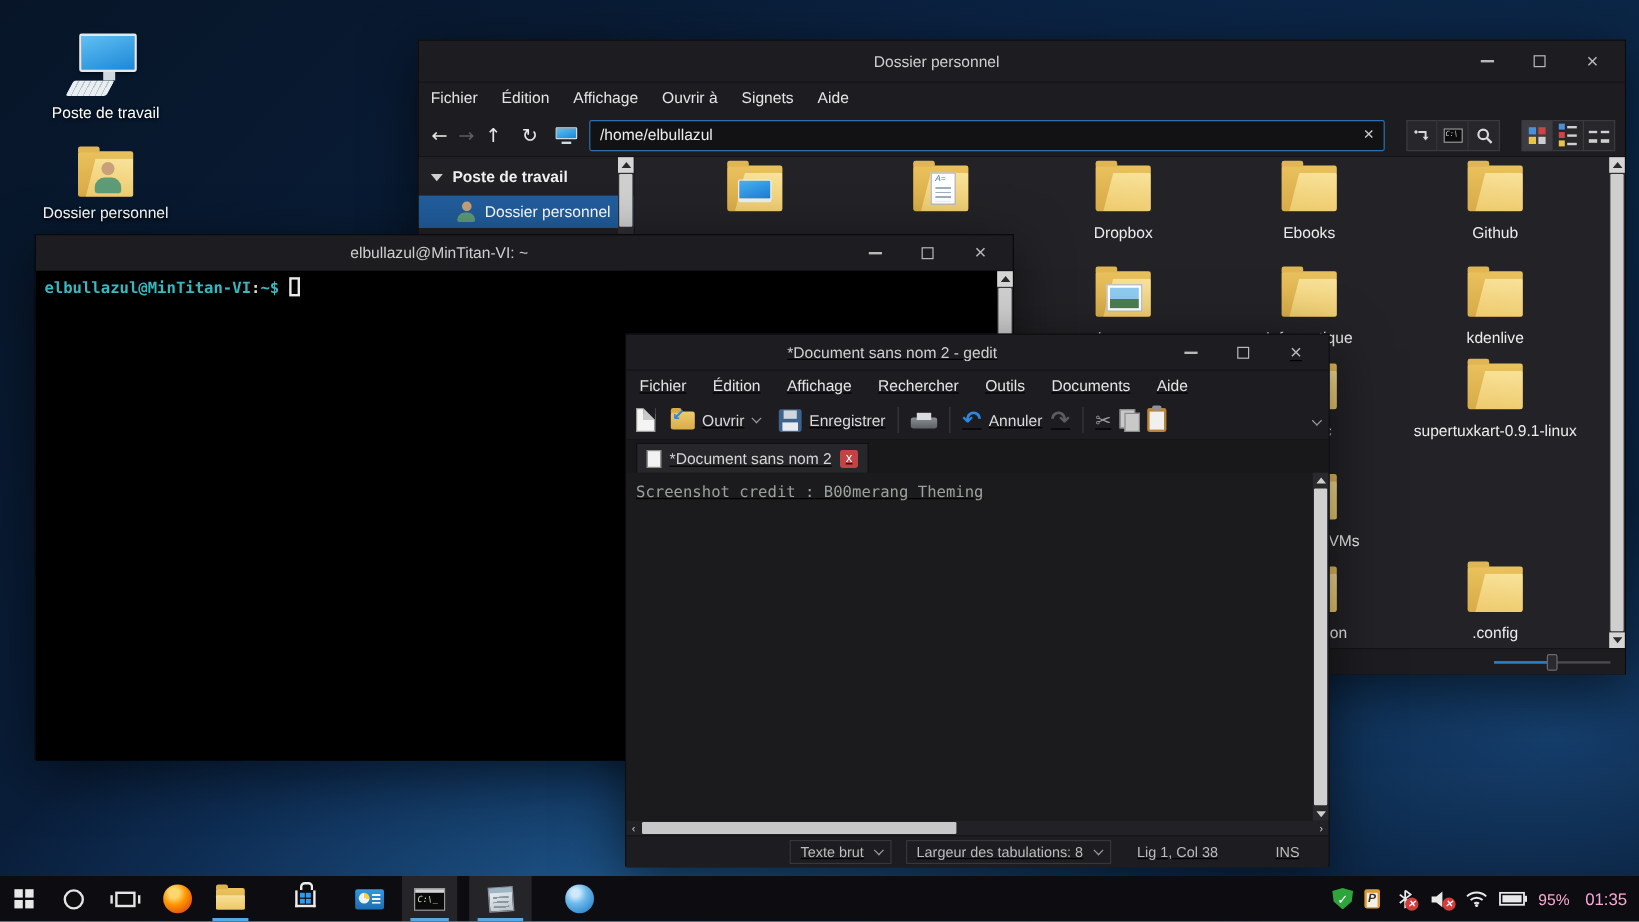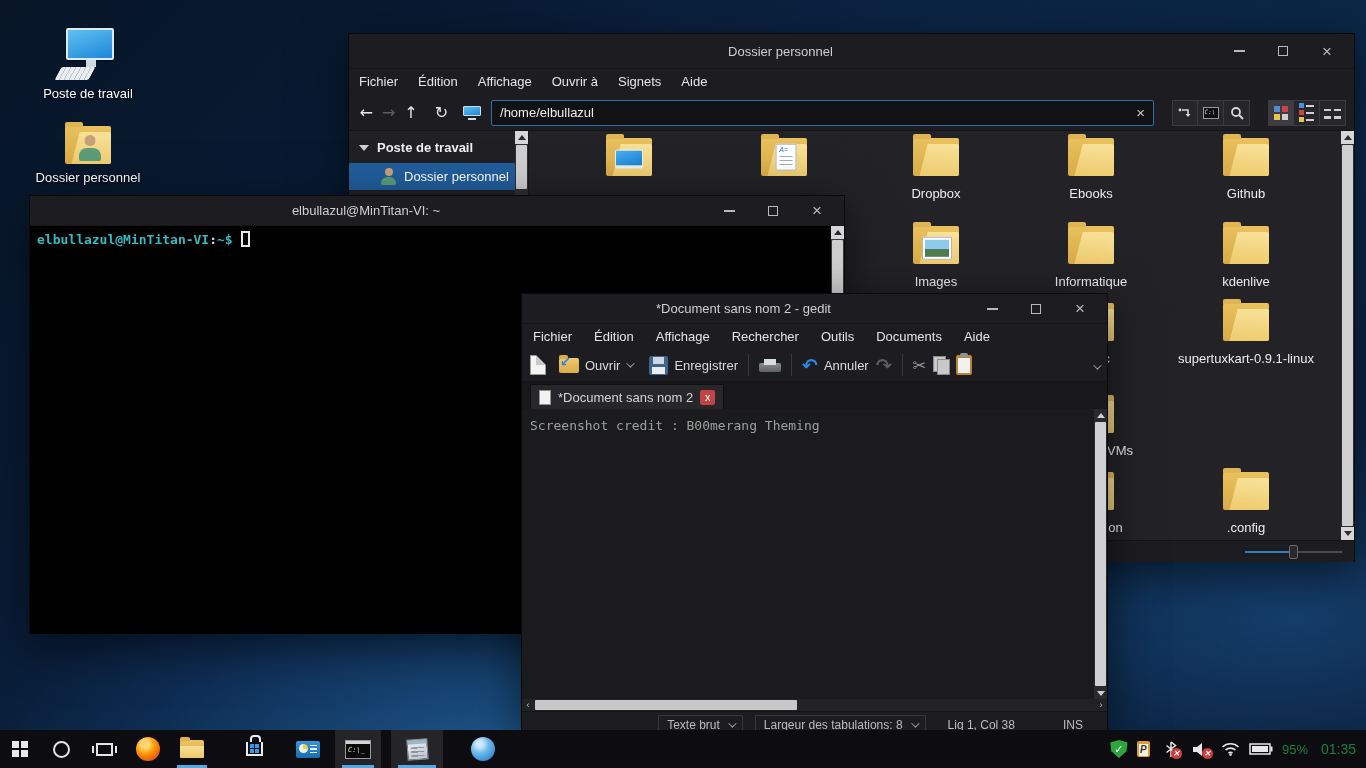--- a/index.html
+++ b/index.html
@@ -103,21 +103,21 @@
 
   
   .term { left:29px; top:195px; width:816px; height:438px; background:#000; }
   .term-body { position:relative; height:408px; background:#000; padding:5px 7px; font-family:"DejaVu Sans Mono",monospace; font-size:13px; font-weight:bold; }
   .term-body .c-cyan { color:#36b9c0; }
   .term-body .c-wht { color:#d8d8d8; }
   .cursor { display:inline-block; width:9px; height:16px; border:2px solid #e8e8e8; vertical-align:-3px; margin-left:8px; }
   .term .sbar { right:0; top:0; bottom:0; background:#3a3a3e; }
 
   
-  .ged { left:521px; top:293px; width:587px; height:444px; }
+  .ged { left:521px; top:278px; width:587px; height:444px;text-decoration:underline; }
   .ged .menubar .menu-item { padding:0 11px; line-height:25px; }
   .ged-toolbar { height:33px; background:#1d1d21; border-bottom:1px solid #141417; display:flex; align-items:center; padding:0 8px; gap:7px; color:#dadada; font-size:13px; }
   .tbtn { display:flex; align-items:center; gap:6px; }
   .tsep { width:1px; height:22px; background:#38383d; margin:0 3px; }
   .ic-newdoc { width:16px; height:20px; background:#f4f4f4; border:1px solid #9a9a9a; position:relative; }
   .ic-newdoc::before { content:""; position:absolute; right:-1px; top:-1px; border:5px solid #1d1d21; border-left-color:#c9c9c9; border-bottom-color:#c9c9c9; }
   .ic-openfolder { width:20px; height:15px; position:relative; background:linear-gradient(180deg,#edca6e,#d9ac48); border-radius:2px; }
   .ic-openfolder::before { content:""; position:absolute; top:-3px; left:0; width:9px; height:4px; background:#d9ac48; border-radius:2px 2px 0 0; }
   .ic-openfolder::after { content:"↙"; position:absolute; left:1px; top:-4px; color:#2e86de; font-size:13px; font-weight:bold; font-family:"DejaVu Sans",sans-serif; }
   .ic-floppy { width:19px; height:19px; background:#3e648e; border-radius:2px; position:relative; }
@@ -185,21 +185,21 @@
      background:repeating-linear-gradient(180deg,#8a97a1 0 1.5px,transparent 1.5px 4px); }
   .ic-chromium { width:24px; height:24px; border-radius:50%; background:radial-gradient(circle at 36% 30%, #cfe9fb 0 14%, #6db9ec 40%, #3a8fd4 75%, #2b6daa 100%); }
   .tb-right { margin-left:auto; display:flex; align-items:center; gap:9px; padding-right:10px; height:100%; }
   .tray-ic { position:relative; display:flex; align-items:center; justify-content:center; }
   .ic-shield { width:18px; height:18px; background:#2ea53c; clip-path:polygon(50% 0,98% 14%,92% 62%,50% 100%,8% 62%,2% 14%); display:flex; align-items:center; justify-content:center; }
   .ic-shield::after { content:"✓"; color:#fff; font-size:11px; font-weight:bold; font-family:"DejaVu Sans",sans-serif; }
   .ic-clip { width:13px; height:16px; background:#e09a33; border-radius:2px; position:relative; }
   .ic-clip::before { content:""; position:absolute; left:2px; top:3px; right:2px; bottom:1px; background:#f5f0e6; }
   .ic-clip::after { content:"P"; position:absolute; left:0; right:0; top:3px; text-align:center; font-size:10px; font-weight:bold; color:#333; }
   .badge-x { position:absolute; right:-5px; bottom:-2px; width:11px; height:11px; border-radius:50%; background:#d register,#d43c3c; background:#d43c3c; color:#fff; font-size:8px; line-height:11px; text-align:center; font-weight:bold; }
-  .tray-txt { color:#15803d; font-size:13px; }
+  .tray-txt { color:#f9a8d4; font-size:13px; }
   .clock { font-size:14px; margin-left:4px; }
 </style>
 </head>
 <body>
 
 <div id="desktop">
 
   <div class="dicon" style="left:13px; top:28px;">
     <div class="ic-computer">
       <i class="scr"></i>

